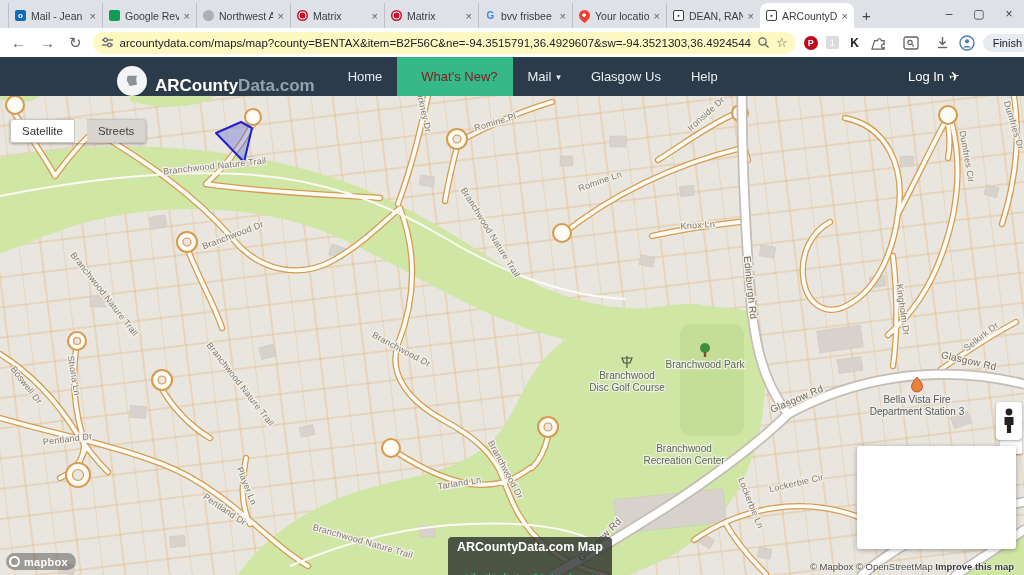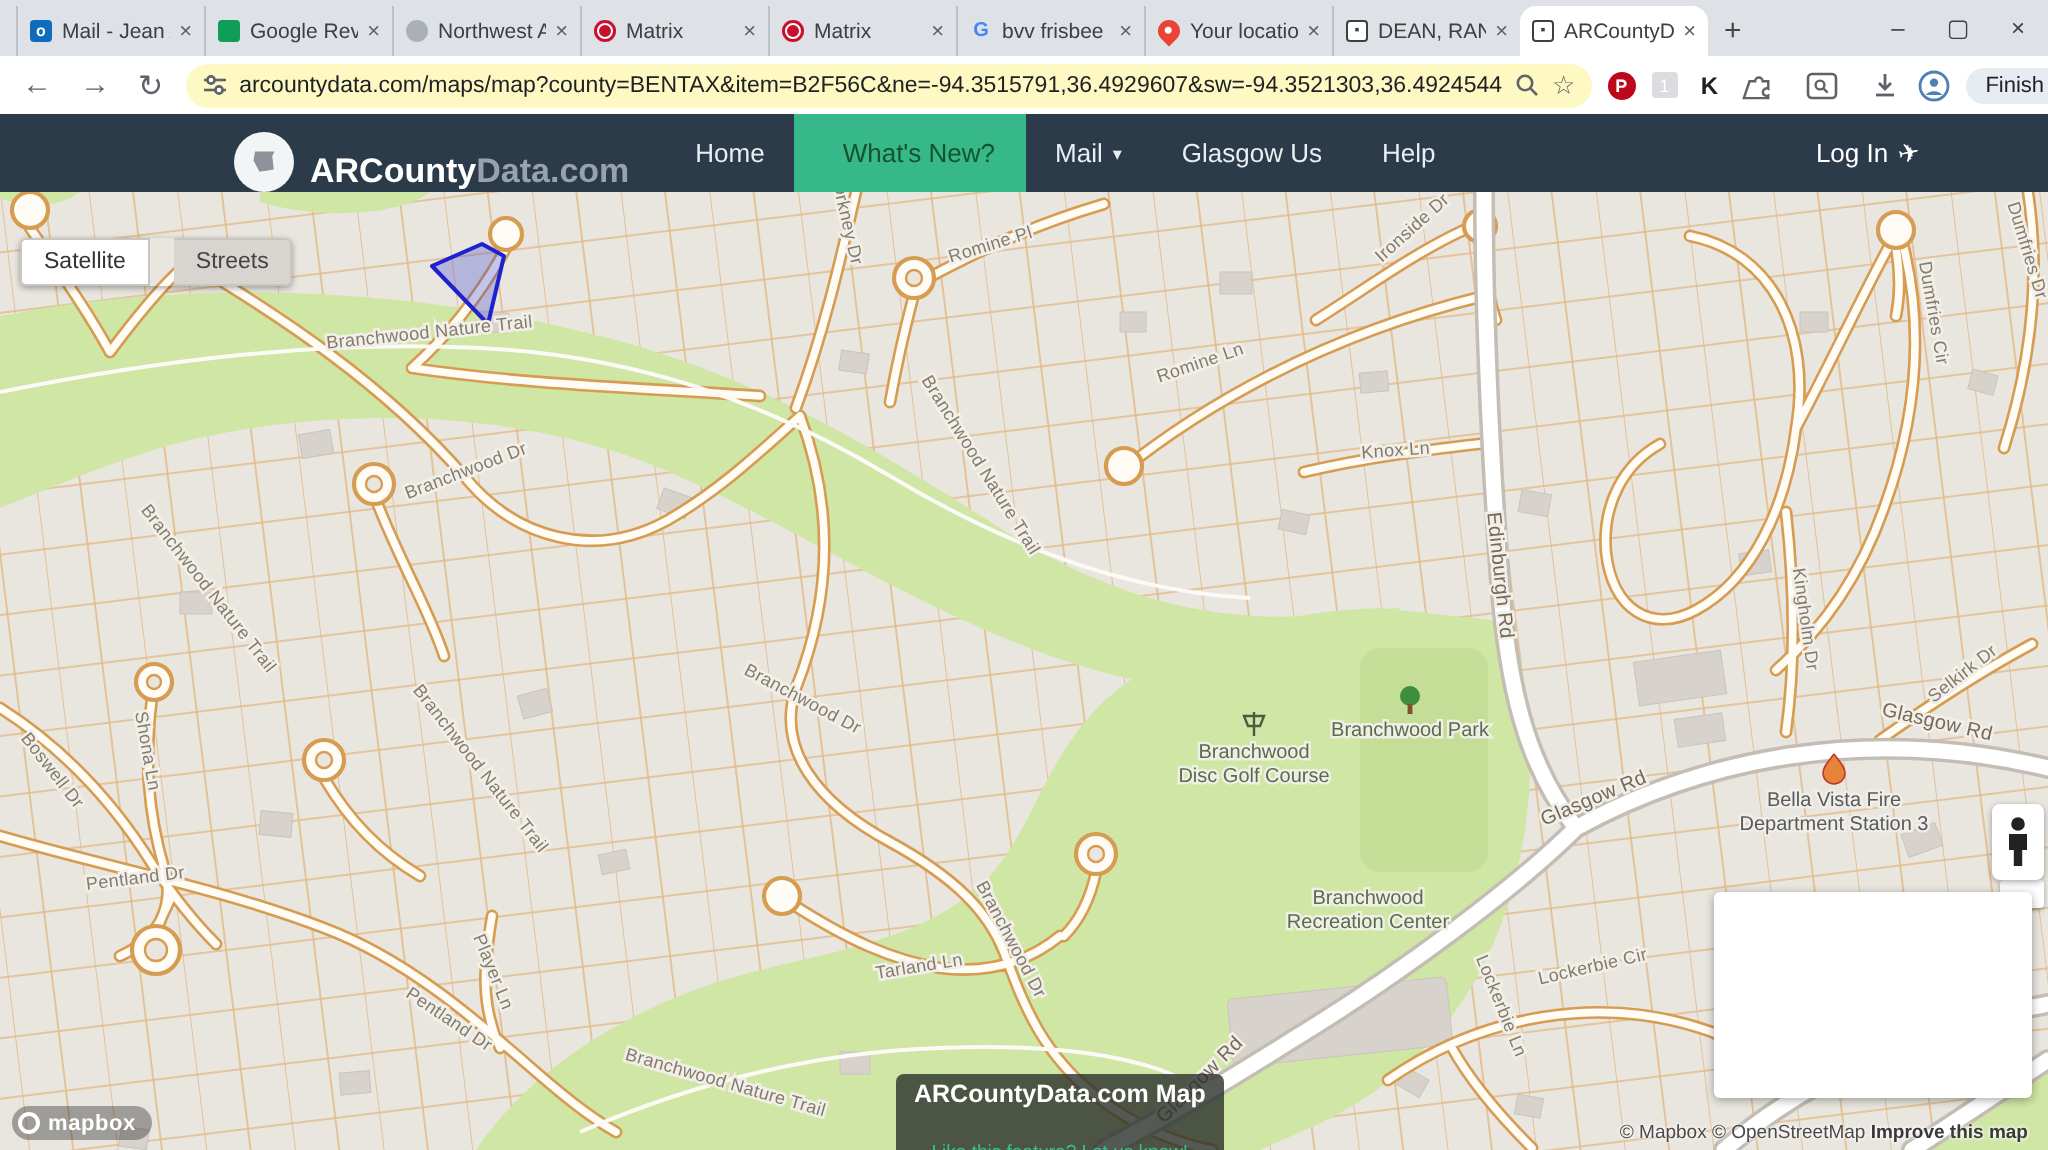--- a/index.html
+++ b/index.html
@@ -45,21 +45,21 @@
   #updatepill{background:#e6ecf2;border-radius:12px;padding:3px 10px;font-size:11px;color:#202124;white-space:nowrap;}
 
   
   #navbar{height:39px;background:#2c3b49;display:flex;align-items:stretch;color:#eef2f5;}
   #brand{display:flex;align-items:flex-end;gap:8px;margin-left:117px;}
   #logo{width:30px;height:30px;border-radius:50%;background:#f3f4f5;display:flex;align-items:center;justify-content:center;}
   #brandtext{font-size:17px;font-weight:bold;color:#fff;white-space:nowrap;}
   #brandtext .gray{color:#96a3ae;font-weight:bold;}
   #navitems{display:flex;align-items:stretch;margin-left:18px;text-align:right;}
   .navitem{display:flex;align-items:center;padding:0 15px;font-size:13px;color:#e8eef2;}
-  .navitem.active{background:#36b88a;color:#14532d;padding-left:24px;}
+  .navitem.active{background:#36b88a;color:#7f1d1d;padding-left:24px;}
   .caret{font-size:9px;margin-left:5px;}
   #login{margin-left:auto;margin-right:64px;display:flex;align-items:center;font-size:13px;gap:5px;color:#fff;}
   #login .plane{display:inline-block;transform:rotate(-12deg);font-size:13px;}
 
   
   #map{position:absolute;top:96px;left:0;width:1024px;height:479px;background:#e9e6e0;}
   #mapsvg{position:absolute;top:0;left:0;}
   .slabel{font:9px "Liberation Sans",sans-serif;fill:#837b6e;stroke:#f2efe8;stroke-width:2.6px;
     paint-order:stroke;letter-spacing:.2px;text-anchor:middle;}
   .slabel.major{font-size:10px;fill:#73695c;}

